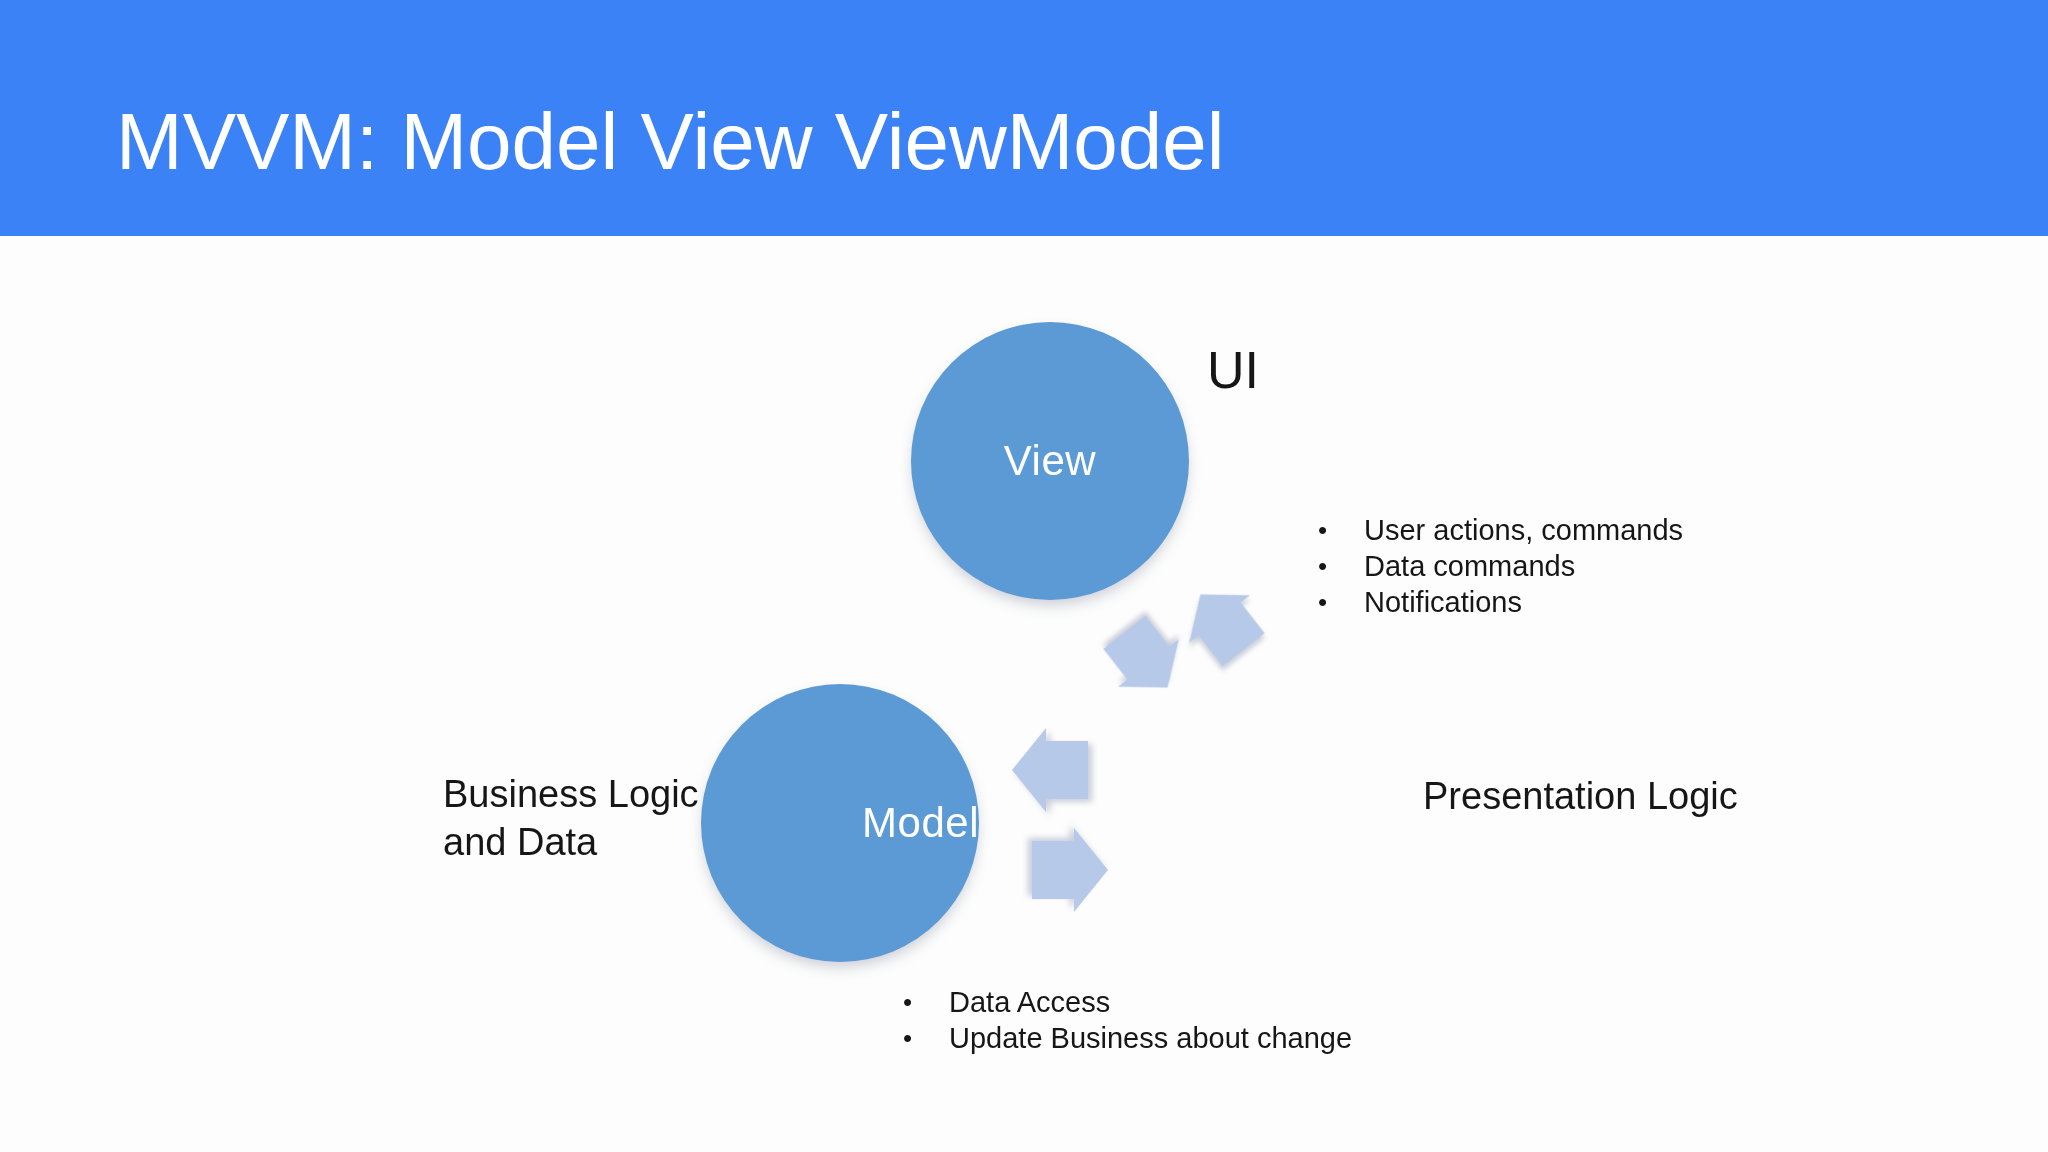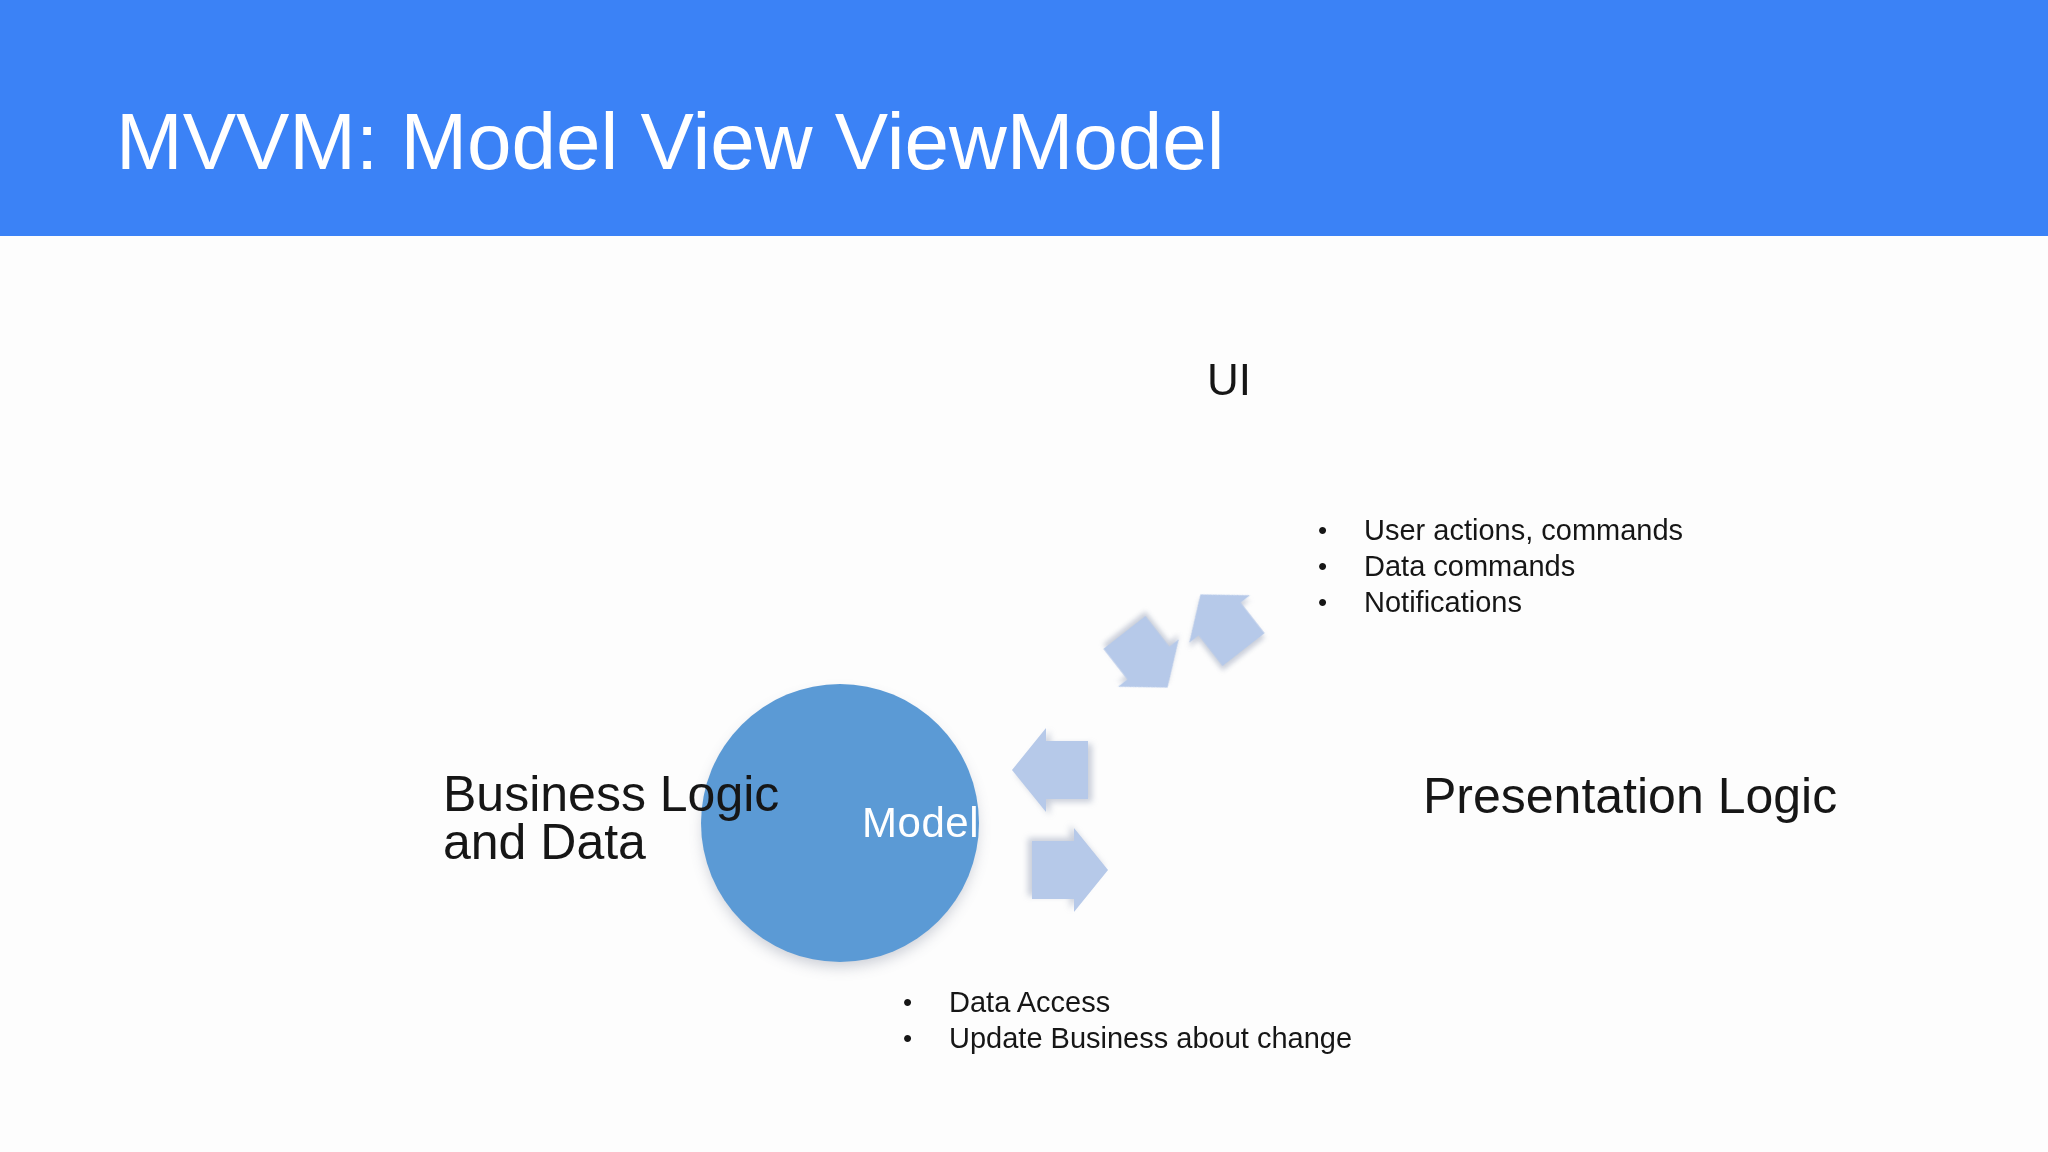--- a/index.html
+++ b/index.html
@@ -30,22 +30,22 @@
     box-shadow:0 7px 14px -2px rgba(90,100,125,.30);
     display:flex;align-items:center;justify-content:center;
   }
   .node span{
     color:#fff;font-size:42px;font-weight:300;letter-spacing:.5px;white-space:nowrap;
   }
   .node-view{left:911px;top:322px;}
   .node-model{left:701px;top:684px;justify-content:flex-end;}
   .node-viewmodel{left:1121px;top:688px;}
   
-  .annotation{position:absolute;font-size:50px;line-height:48px;color:#161616;white-space:nowrap;}
-  .ui-label{left:1207px;top:356px;font-size:44px;}
+  .annotation{position:absolute;font-size:38px;line-height:48px;color:#161616;white-space:nowrap;}
+  .ui-label{left:1207px;top:346px;font-size:52px;}
   .business-label{left:443px;top:770px;}
   .presentation-label{left:1423px;top:772px;text-align:right;}
   
   .note-list{position:absolute;font-size:29px;line-height:36px;color:#161616;}
   .note-list-vv{left:1318px;top:512px;}
   .note-list-mv{left:903px;top:984px;}
   .note-item{display:flex;white-space:nowrap;}
   .note-item .dot{width:46px;flex:0 0 46px;font-size:26px;}
   
   .arrows-layer{position:absolute;left:0;top:0;width:2048px;height:1152px;}
@@ -72,20 +72,23 @@
       <path d="M0 -38 L42 -4 L29 -4 L29 38 L-29 38 L-29 -4 L-42 -4 Z"></path>
     </g>
     <g transform="translate(1050,770) rotate(-90)">
       <path d="M0 -38 L42 -4 L29 -4 L29 38 L-29 38 L-29 -4 L-42 -4 Z"></path>
     </g>
     <g transform="translate(1070,870) rotate(90)">
       <path d="M0 -38 L42 -4 L29 -4 L29 38 L-29 38 L-29 -4 L-42 -4 Z"></path>
     </g>
   </svg>
 
+  <div class="node node-view">
+    <span>View</span>
+  </div>
   <div class="node node-model">
     <span>Model</span>
   </div>
 
   <div class="annotation ui-label">UI</div>
 
   <div class="annotation business-label">
     <div>Business Logic</div>
     <div>and Data</div>
   </div>

